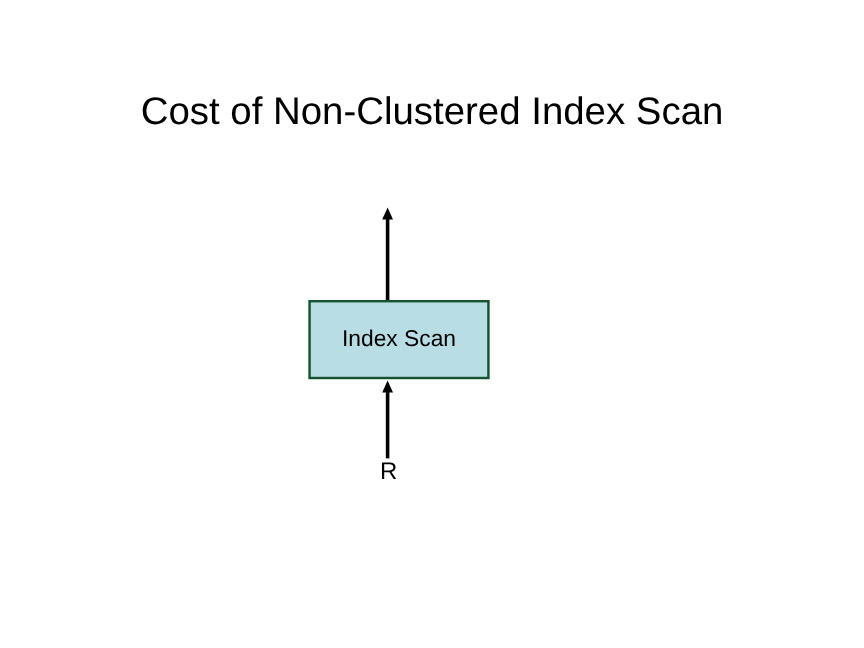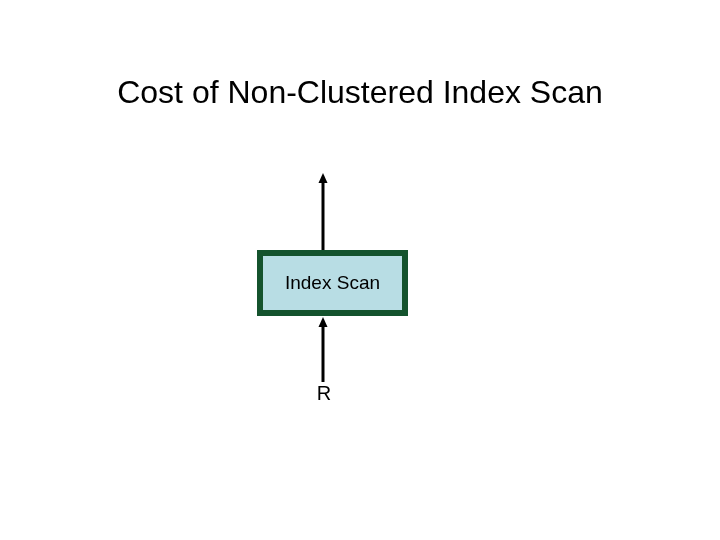--- a/index.html
+++ b/index.html
@@ -32,21 +32,21 @@
     color: #000000;
     white-space: nowrap;
   }
   .op-box {
     position: absolute;
     left: 257px;
     top: 250px;
     width: 151px;
     height: 66px;
     background: #b8dde4;
-    border: 6px solid #14532d;
+    border: 2px solid #14532d;
     box-sizing: border-box;
     display: flex;
     align-items: center;
     justify-content: center;
   }
   .op-box-label {
     font-size: 19px;
     line-height: 22px;
     color: #000000;
     white-space: nowrap;

